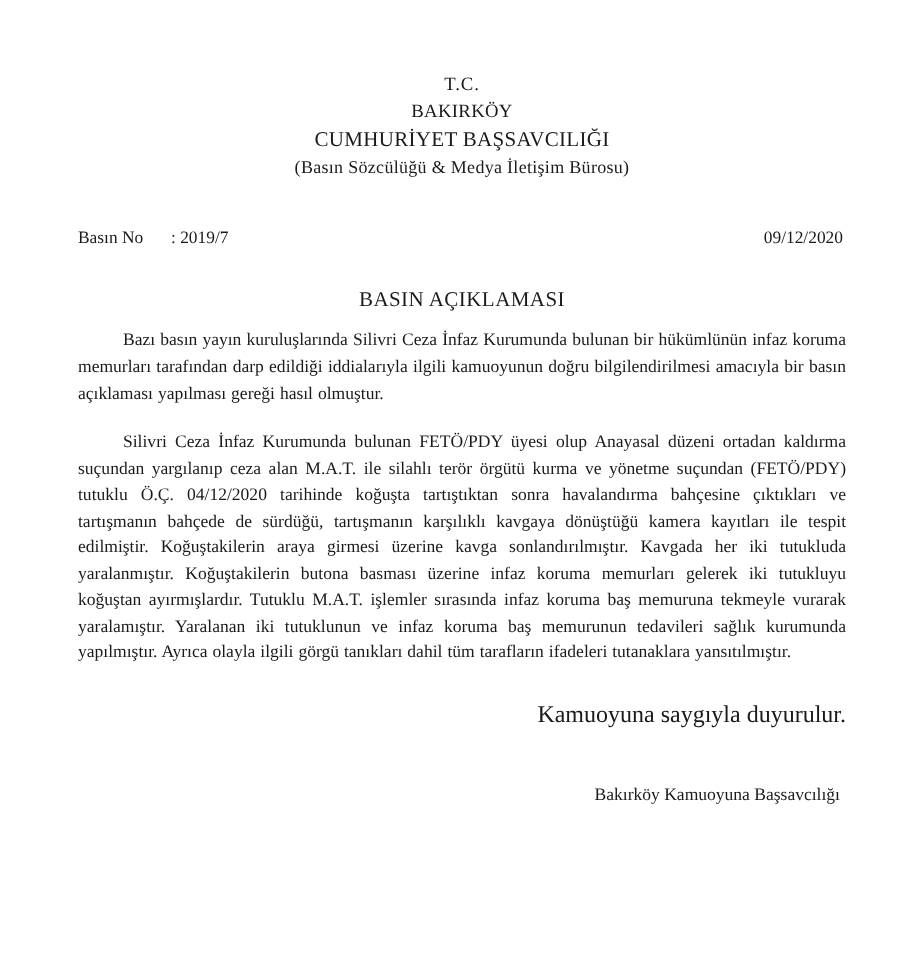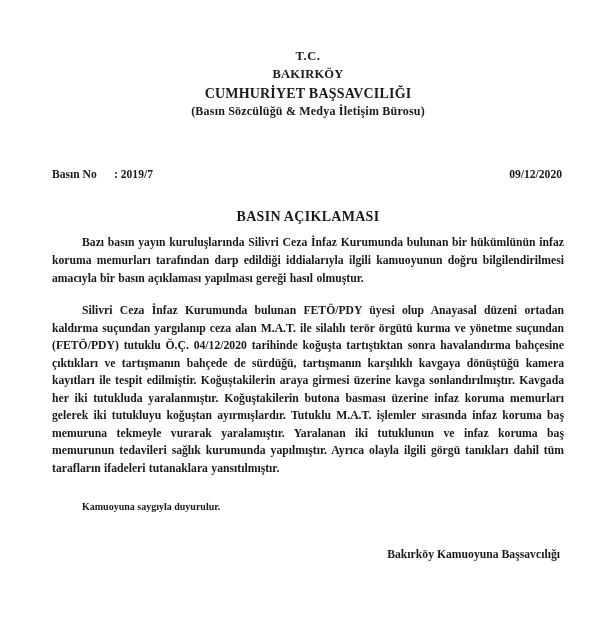--- a/index.html
+++ b/index.html
@@ -14,41 +14,40 @@
     color: #1a1a1a;
     overflow: hidden;
   }
   .page {
     position: relative;
     width: 616px;
     height: 636px;
     box-sizing: border-box;
     padding: 48px 52px 8px 52px;
     background: #ffffff;
-    font-weight: bold;
   }
   .letterhead {
     text-align: center;
     line-height: 1.42;
   }
   .letterhead .lh-line {
     font-size: 12.5px;
     letter-spacing: 0.2px;
   }
   .letterhead .lh-line.tc {
     letter-spacing: 0.6px;
   }
   .letterhead .lh-line.office {
     font-size: 14px;
   }
   .letterhead .lh-line.bureau {
     font-size: 12px;
   }
   .meta-row {
-    margin-top: 48px;
+    margin-top: 32px;
     display: flex;
     justify-content: space-between;
     align-items: flex-start;
     font-size: 11.6px;
   }
   .meta-left {
     display: flex;
     align-items: baseline;
   }
   .meta-left .label {
@@ -77,23 +76,24 @@
     line-height: 1.5;
     text-align: justify;
     text-indent: 30px;
     word-spacing: 0.4px;
   }
   .body-copy p.last-para {
     margin-bottom: 0;
   }
   .closing {
     margin-top: 21px;
-    font-size: 10px;
+    font-size: 16px;
     line-height: 1.5;
     text-indent: 30px;
+    text-align: right;
   }
   .signature {
     margin-top: 34px;
     text-align: right;
     font-size: 11.7px;
     padding-right: 4px;
   }
 </style>
 </head>
 <body>

